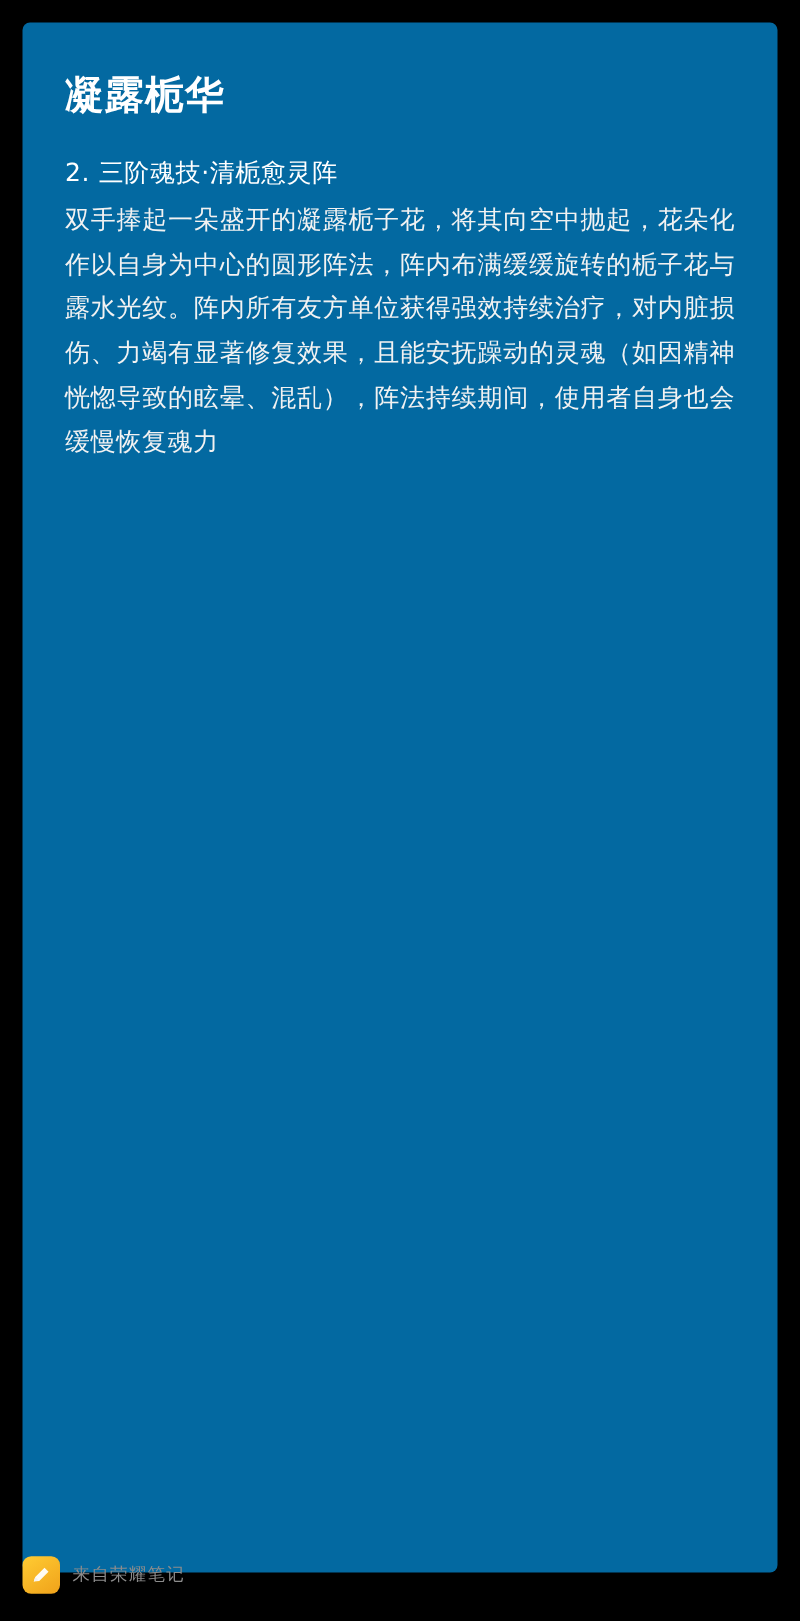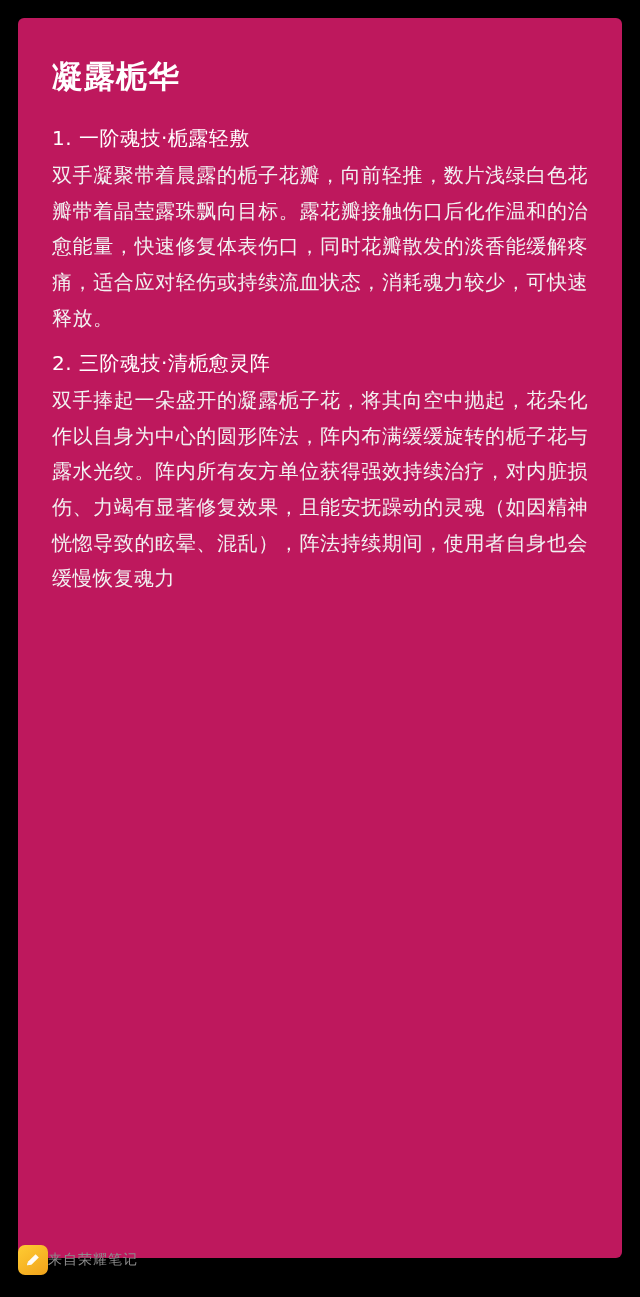--- a/index.html
+++ b/index.html
@@ -19,21 +19,21 @@
     width: 640px;
     height: 1297px;
     background: #000000;
     box-sizing: border-box;
     padding: 18px 18px 0 18px;
   }
   .card {
     position: relative;
     width: 604px;
     height: 1240px;
-    background: #be185d;
+    background: #0369a1;
     border-radius: 6px;
     box-sizing: border-box;
     padding: 40px 34px 0 34px;
     overflow: hidden;
   }
   .title {
     font-size: 31px;
     font-weight: bold;
     letter-spacing: 1px;
     color: #ffffff;
@@ -57,20 +57,21 @@
     margin: 0 0 10px 0;
     text-align: justify;
     letter-spacing: 0.5px;
   }
   .footer {
     position: absolute;
     left: 18px;
     bottom: 22px;
     display: flex;
     align-items: center;
+    gap: 10px;
   }
   .footer-badge {
     width: 30px;
     height: 30px;
     border-radius: 7px;
     background: linear-gradient(145deg, #ffcc33, #f0a21a);
     display: flex;
     align-items: center;
     justify-content: center;
   }
@@ -84,24 +85,20 @@
   }
 </style>
 </head>
 <body>
 
 <div class="page">
   <div class="card">
 
     <h1 class="title">凝露栀华</h1>
 
-    <div class="section">
-      <p class="section-heading">1. 一阶魂技·栀露轻敷</p>
-      <p class="section-body">双手凝聚带着晨露的栀子花瓣，向前轻推，数片浅绿白色花瓣带着晶莹露珠飘向目标。露花瓣接触伤口后化作温和的治愈能量，快速修复体表伤口，同时花瓣散发的淡香能缓解疼痛，适合应对轻伤或持续流血状态，消耗魂力较少，可快速释放。</p>
-    </div>
 
 
     <div class="section">
       <p class="section-heading">2. 三阶魂技·清栀愈灵阵</p>
       <p class="section-body">双手捧起一朵盛开的凝露栀子花，将其向空中抛起，花朵化作以自身为中心的圆形阵法，阵内布满缓缓旋转的栀子花与露水光纹。阵内所有友方单位获得强效持续治疗，对内脏损伤、力竭有显著修复效果，且能安抚躁动的灵魂（如因精神恍惚导致的眩晕、混乱），阵法持续期间，使用者自身也会缓慢恢复魂力</p>
     </div>
 
   </div>
 
   <div class="footer">

